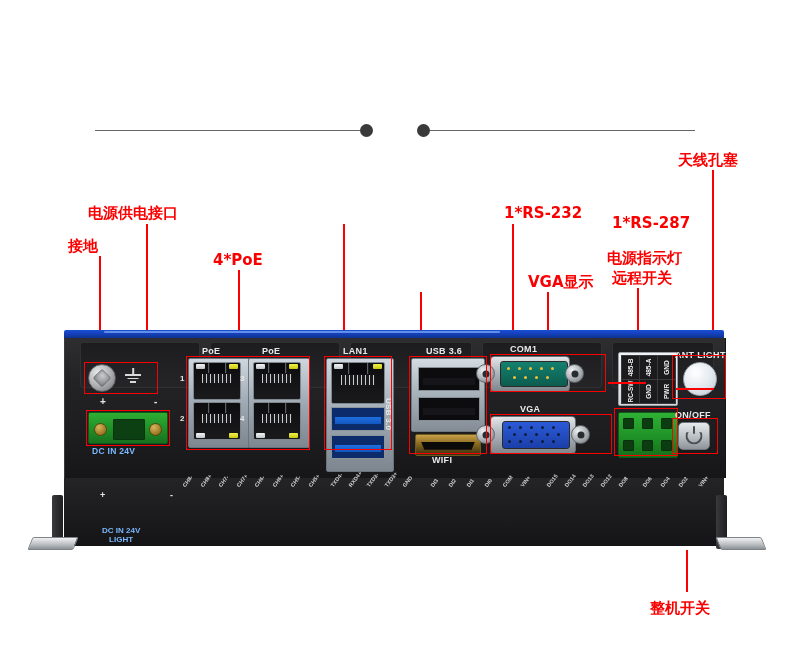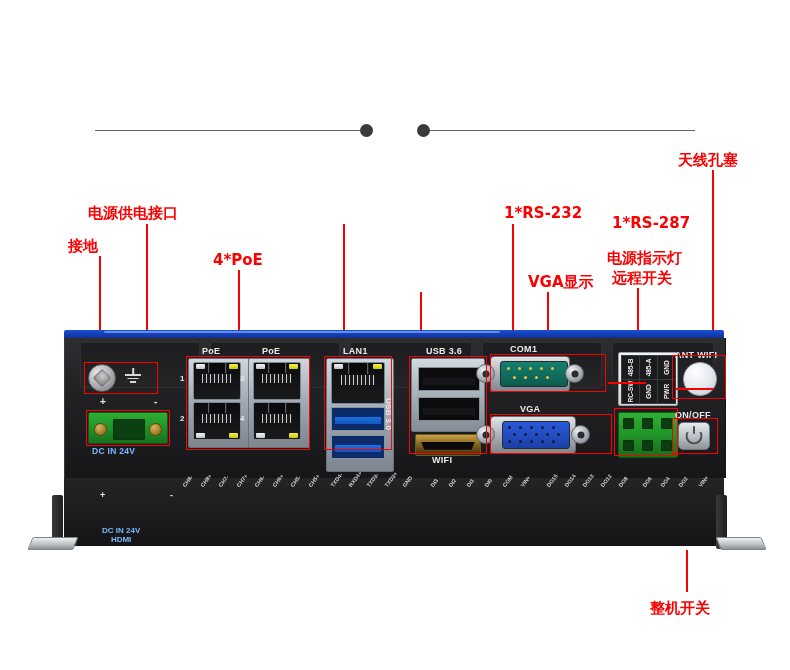--- a/index.html
+++ b/index.html
@@ -419,34 +419,34 @@
 
     <div class="term6" style="left:556px;top:82px;width:58px;height:44px;">
       <div class="t6h" style="left:4px;top:5px;"></div>
       <div class="t6h" style="left:23px;top:5px;"></div>
       <div class="t6h" style="left:42px;top:5px;"></div>
       <div class="t6h" style="left:4px;top:27px;"></div>
       <div class="t6h" style="left:23px;top:27px;"></div>
       <div class="t6h" style="left:42px;top:27px;"></div>
     </div>
 
-    <div class="sk" style="left:613px;top:20px;">ANT WIFI</div>
+    <div class="sk" style="left:613px;top:20px;">ANT LIGHT</div>
     <div class="ant" style="left:621px;top:32px;"></div>
 
     <div class="sk" style="left:613px;top:80px;">ON/OFF</div>
     <div class="pwr-btn" style="left:616px;top:92px;">
       <div class="pwr-glyph"></div>
       <div class="pwr-stem"></div>
     </div>
 
     <div class="pm" style="left:38px;top:160px;font-size:9px;">+</div>
     <div class="pm" style="left:108px;top:160px;font-size:9px;">-</div>
     <div class="dcin-light" style="left:40px;top:196px;">
       <div>DC IN 24V</div>
-      <div>HDMI</div>
+      <div>LIGHT</div>
     </div>
 
     <div>
       <div class="micro" style="left:124px;top:152px;">CH8-</div>
       <div class="micro" style="left:142px;top:152px;">CH8+</div>
       <div class="micro" style="left:160px;top:152px;">CH7-</div>
       <div class="micro" style="left:178px;top:152px;">CH7+</div>
       <div class="micro" style="left:196px;top:152px;">CH6-</div>
       <div class="micro" style="left:214px;top:152px;">CH6+</div>
       <div class="micro" style="left:232px;top:152px;">CH5-</div>

